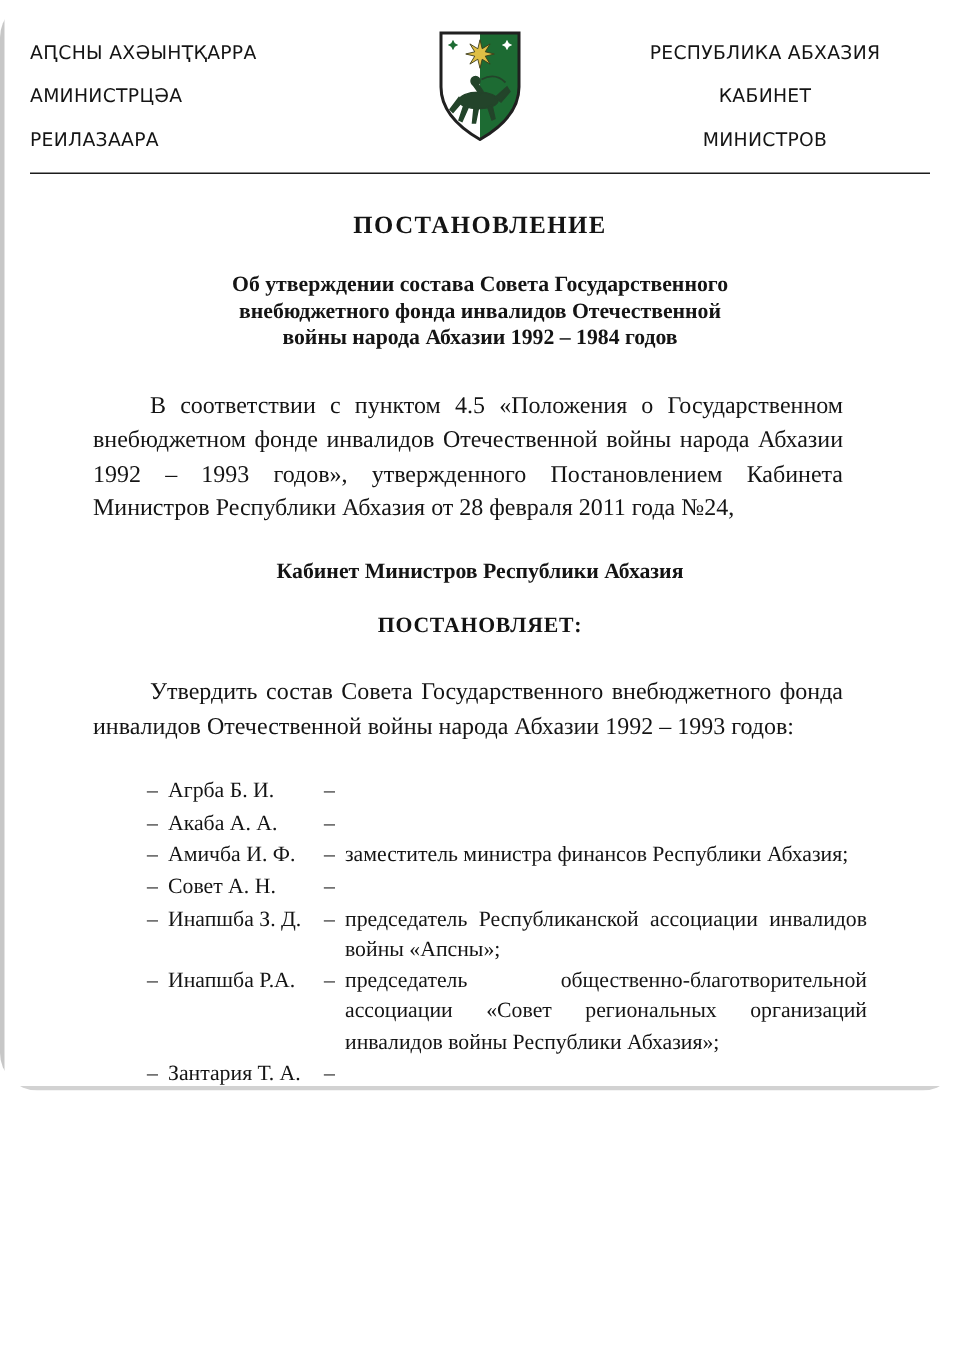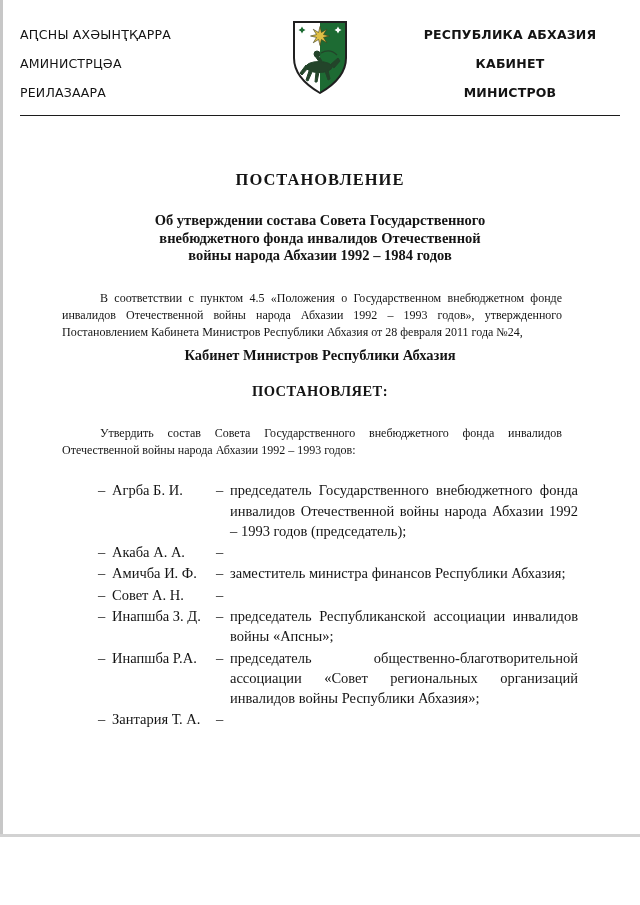--- a/index.html
+++ b/index.html
@@ -4,60 +4,61 @@
 <style>
   html, body { margin: 0; padding: 0; }
   body {
     width: 640px; height: 905px;
     background: #ffffff;
     font-family: "Liberation Serif", "DejaVu Serif", serif;
     color: #141414;
   }
   .page {
     position: relative;
-    width: 640px; height: 837px;
+    width: 640px; height: 727px;
     background: #ffffff;
     overflow: hidden;
+    border-radius: 25px;
   }
   .edge-left   { position: absolute; left: 0; top: 0; width: 3px; height: 100%; background: #c7c7c7; }
   .edge-bottom { position: absolute; left: 0; bottom: 0; width: 100%; height: 3px; background: #d2d2d2; }
 
   .letterhead {
     display: flex; justify-content: space-between; align-items: flex-start;
     padding: 18px 20px 8px 20px;
   }
   .lh-text {
     font-family: "DejaVu Sans", "Liberation Sans", sans-serif;
     font-size: 12.5px; line-height: 29px; letter-spacing: 0.2px;
     white-space: pre-line;
   }
   .lh-left  { width: 220px; text-align: left; padding-top: 2px; }
-  .lh-right { width: 220px; text-align: center; padding-top: 2px; font-weight: bold; }
+  .lh-right { width: 220px; text-align: center; padding-top: 2px; }
   .lh-emblem { width: 56px; height: 78px; margin-top: -2px; }
 
   .rule { margin: 0 20px; border-bottom: 1.5px solid #1c1c1c; }
 
   .content { padding: 0 62px; }
 
   .doc-title {
-    margin: 54px 0 0 0; text-align: center;
+    margin: 24px 0 0 0; text-align: center;
     font-size: 16.5px; font-weight: bold; letter-spacing: 1px;
   }
   .doc-subtitle {
     margin: 22px 0 0 0; text-align: center;
     font-size: 14.5px; font-weight: bold; line-height: 1.22;
     white-space: pre-line;
   }
   .para {
     margin: 25px 16px 0 0;
-    font-size: 12px; line-height: 1.42;
+    font-size: 16px; line-height: 1.42;
     text-align: justify; text-indent: 38px;
   }
   .center-bold {
-    margin: 6px 0 0 0; text-align: center;
+    margin: 22px 0 0 0; text-align: center;
     font-size: 14.5px; font-weight: bold;
   }
   .resolves { margin-top: 19px; letter-spacing: 0.5px; text-align: center; }
 
   .members {
     margin-top: 21px; padding-left: 36px;
     font-size: 14.5px; line-height: 1.4;
   }
   .member-row {
     display: grid;
@@ -129,21 +130,20 @@
     <p class="center-bold resolves">ПОСТАНОВЛЯЕТ:</p>
 
     <p class="para">Утвердить состав Совета Государственного внебюджетного фонда инвалидов Отечественной войны народа Абхазии 1992 – 1993 годов:</p>
 
     <div class="members">
 
       <div class="member-row">
         <span class="m-dash">–</span>
         <span class="m-name">Агрба Б. И.</span>
         <span class="m-dash">–</span>
-        <span class="m-role">председатель Государственного внебюджетного фонда инвалидов Отечественной войны народа Абхазии 1992 – 1993 годов (председатель);</span>
       </div>
 
       <div class="member-row">
         <span class="m-dash">–</span>
         <span class="m-name">Акаба А. А.</span>
         <span class="m-dash">–</span>
       </div>
 
       <div class="member-row">
         <span class="m-dash">–</span>

